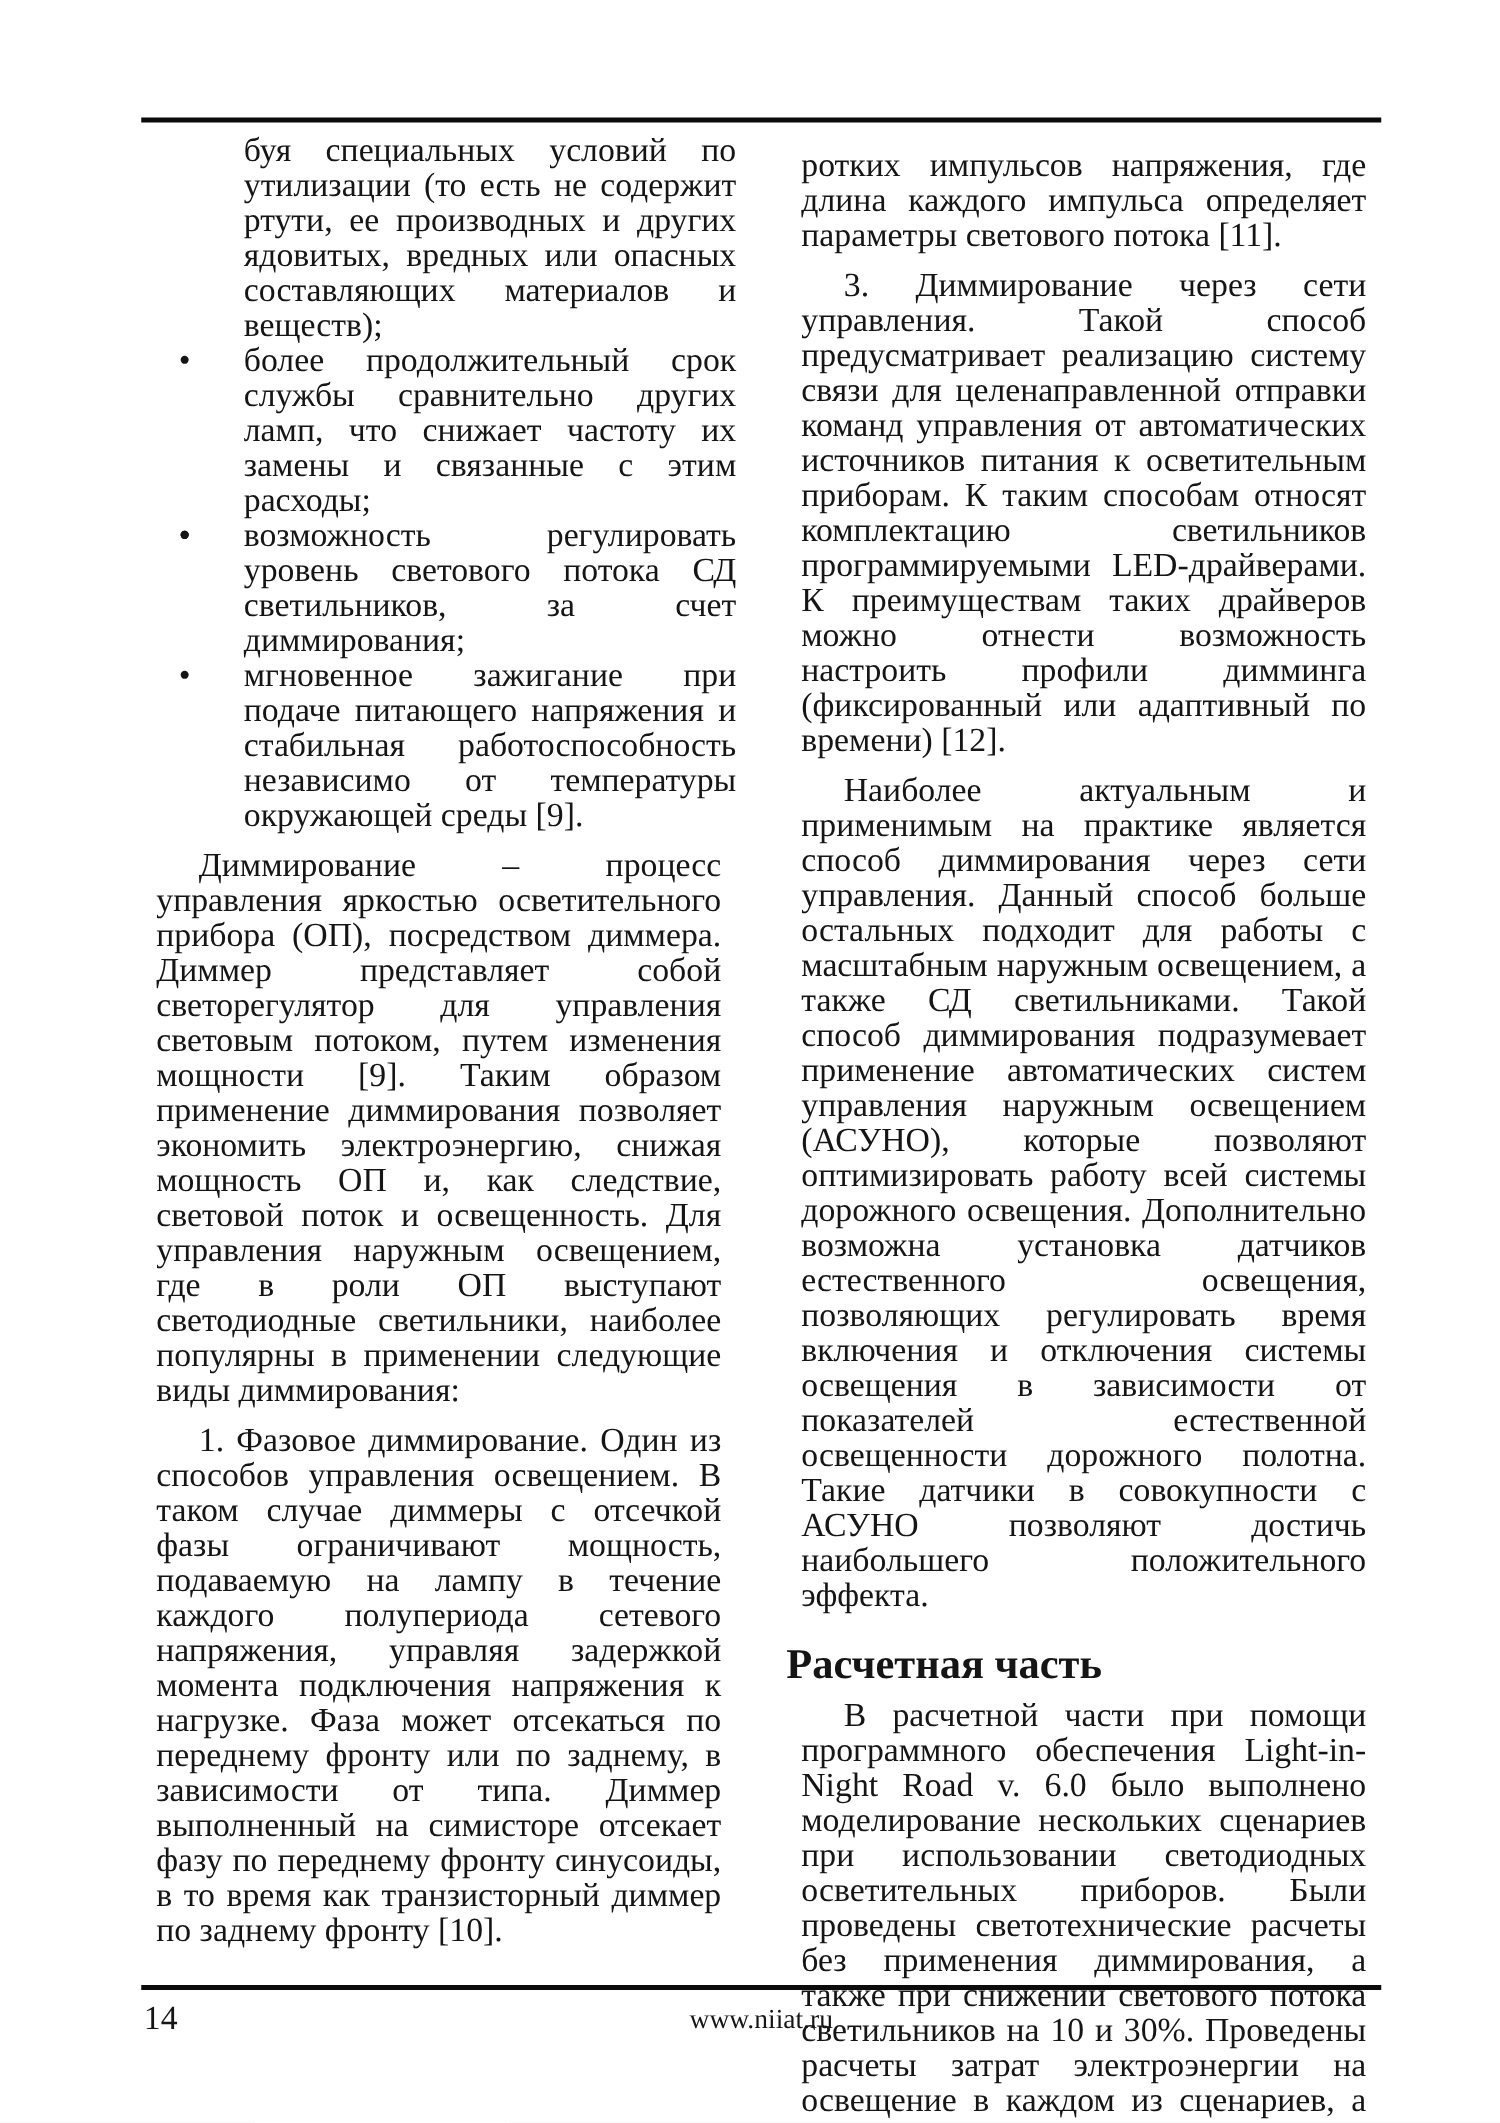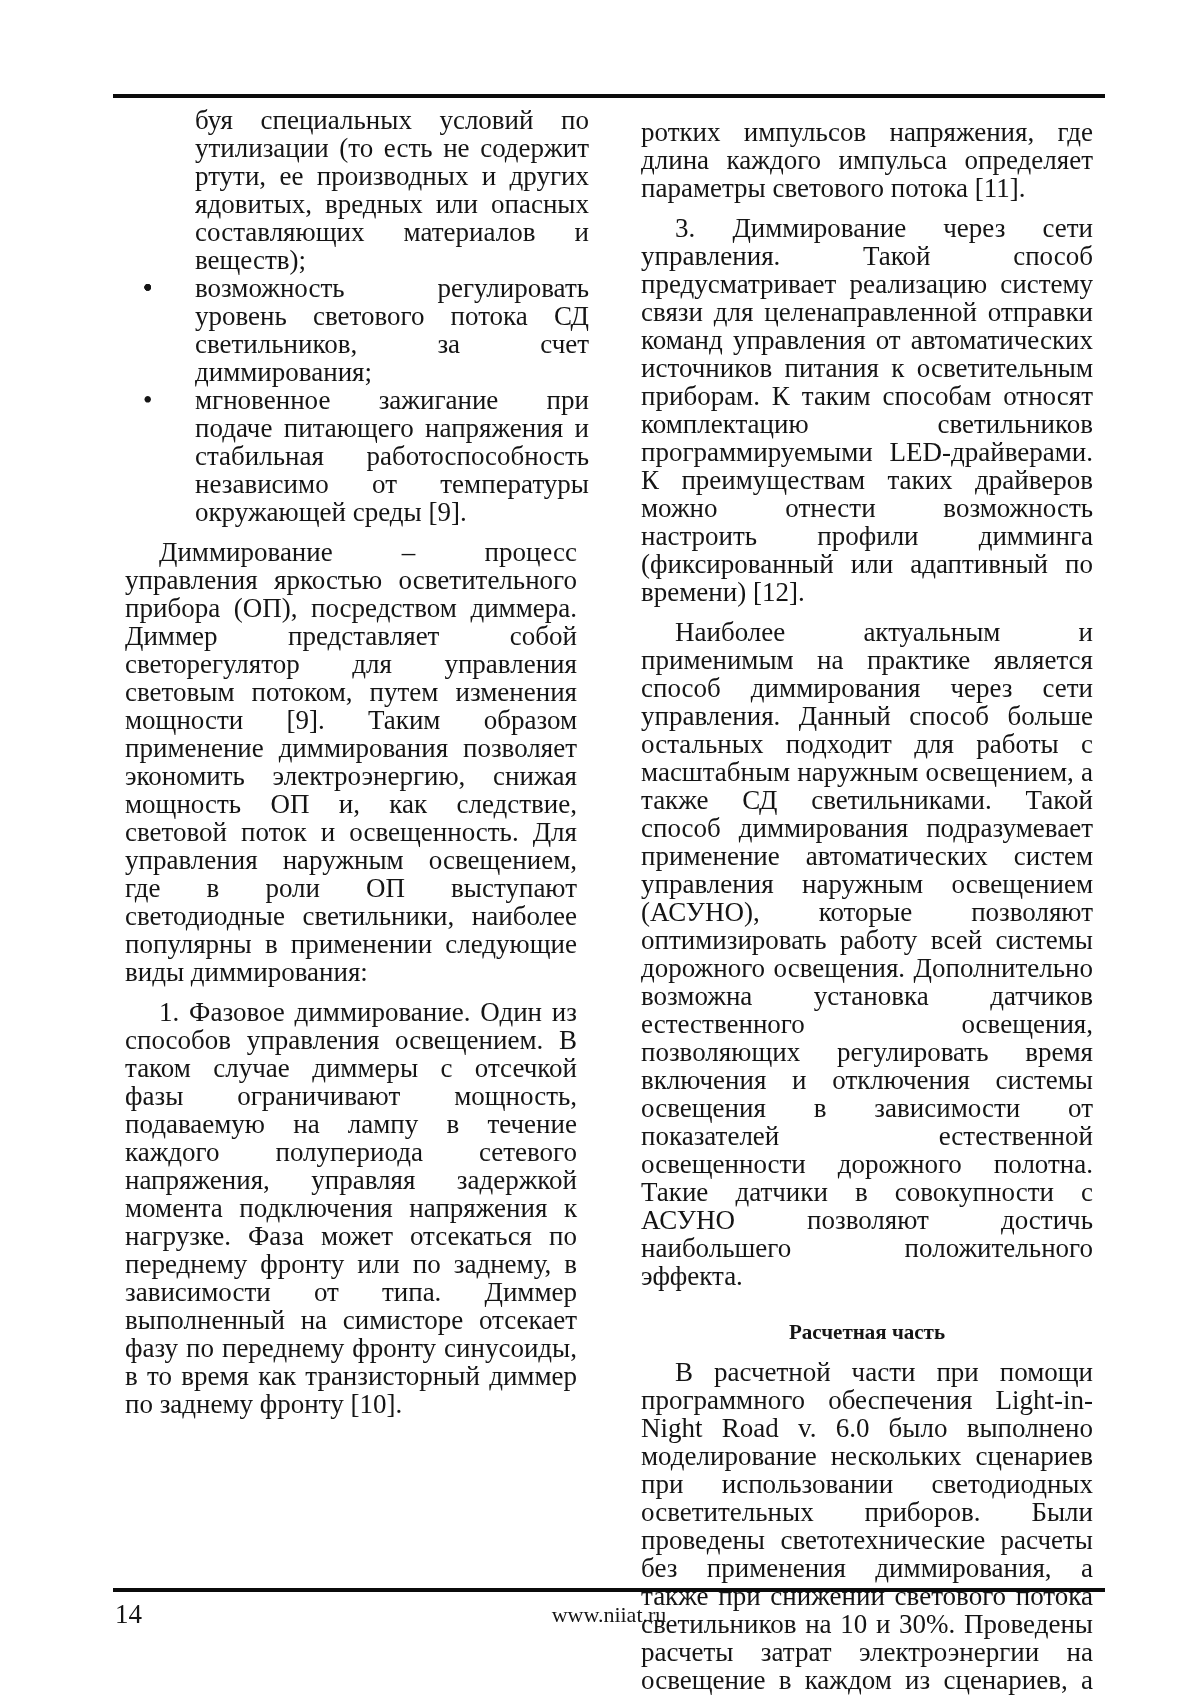--- a/index.html
+++ b/index.html
@@ -44,24 +44,24 @@
     padding-left: 82px;
   }
   .li .marker {
     position: absolute;
     left: 30px; top: 0;
     text-align: left;
   }
 
   .heading {
     margin: 28px 0 0 0;
-    font-size: 21px;
+    font-size: 34px;
     line-height: 28px;
     font-weight: bold;
-    text-align: center;
+    text-align: left;
   }
 
   .footer {
     position: absolute;
     left: 113px; top: 1597px; width: 992px;
     height: 34px;
     font-size: 27px;
     line-height: 34px;
   }
   .pageno {
@@ -83,20 +83,21 @@
   <div class="content">
 
     <div class="col">
       <div class="blist">
         <div class="li">
           <span class="marker"></span>
           <span>буя специальных условий по утилизации (то есть не содержит ртути, ее производных и других ядовитых, вредных или опасных составляющих материалов и веществ);</span>
         </div>
         <div class="li">
           <span class="marker">•</span>
+          <span>более продолжительный срок службы сравнительно других ламп, что снижает частоту их замены и связанные с этим расходы;</span>
         </div>
         <div class="li">
           <span class="marker">•</span>
         </div>
         <div class="li">
           <span class="marker">•</span>
         </div>
         <div class="li">
           <span class="marker">•</span>
           <span>возможность регулировать уровень светового потока СД светильников, за счет диммирования;</span>

